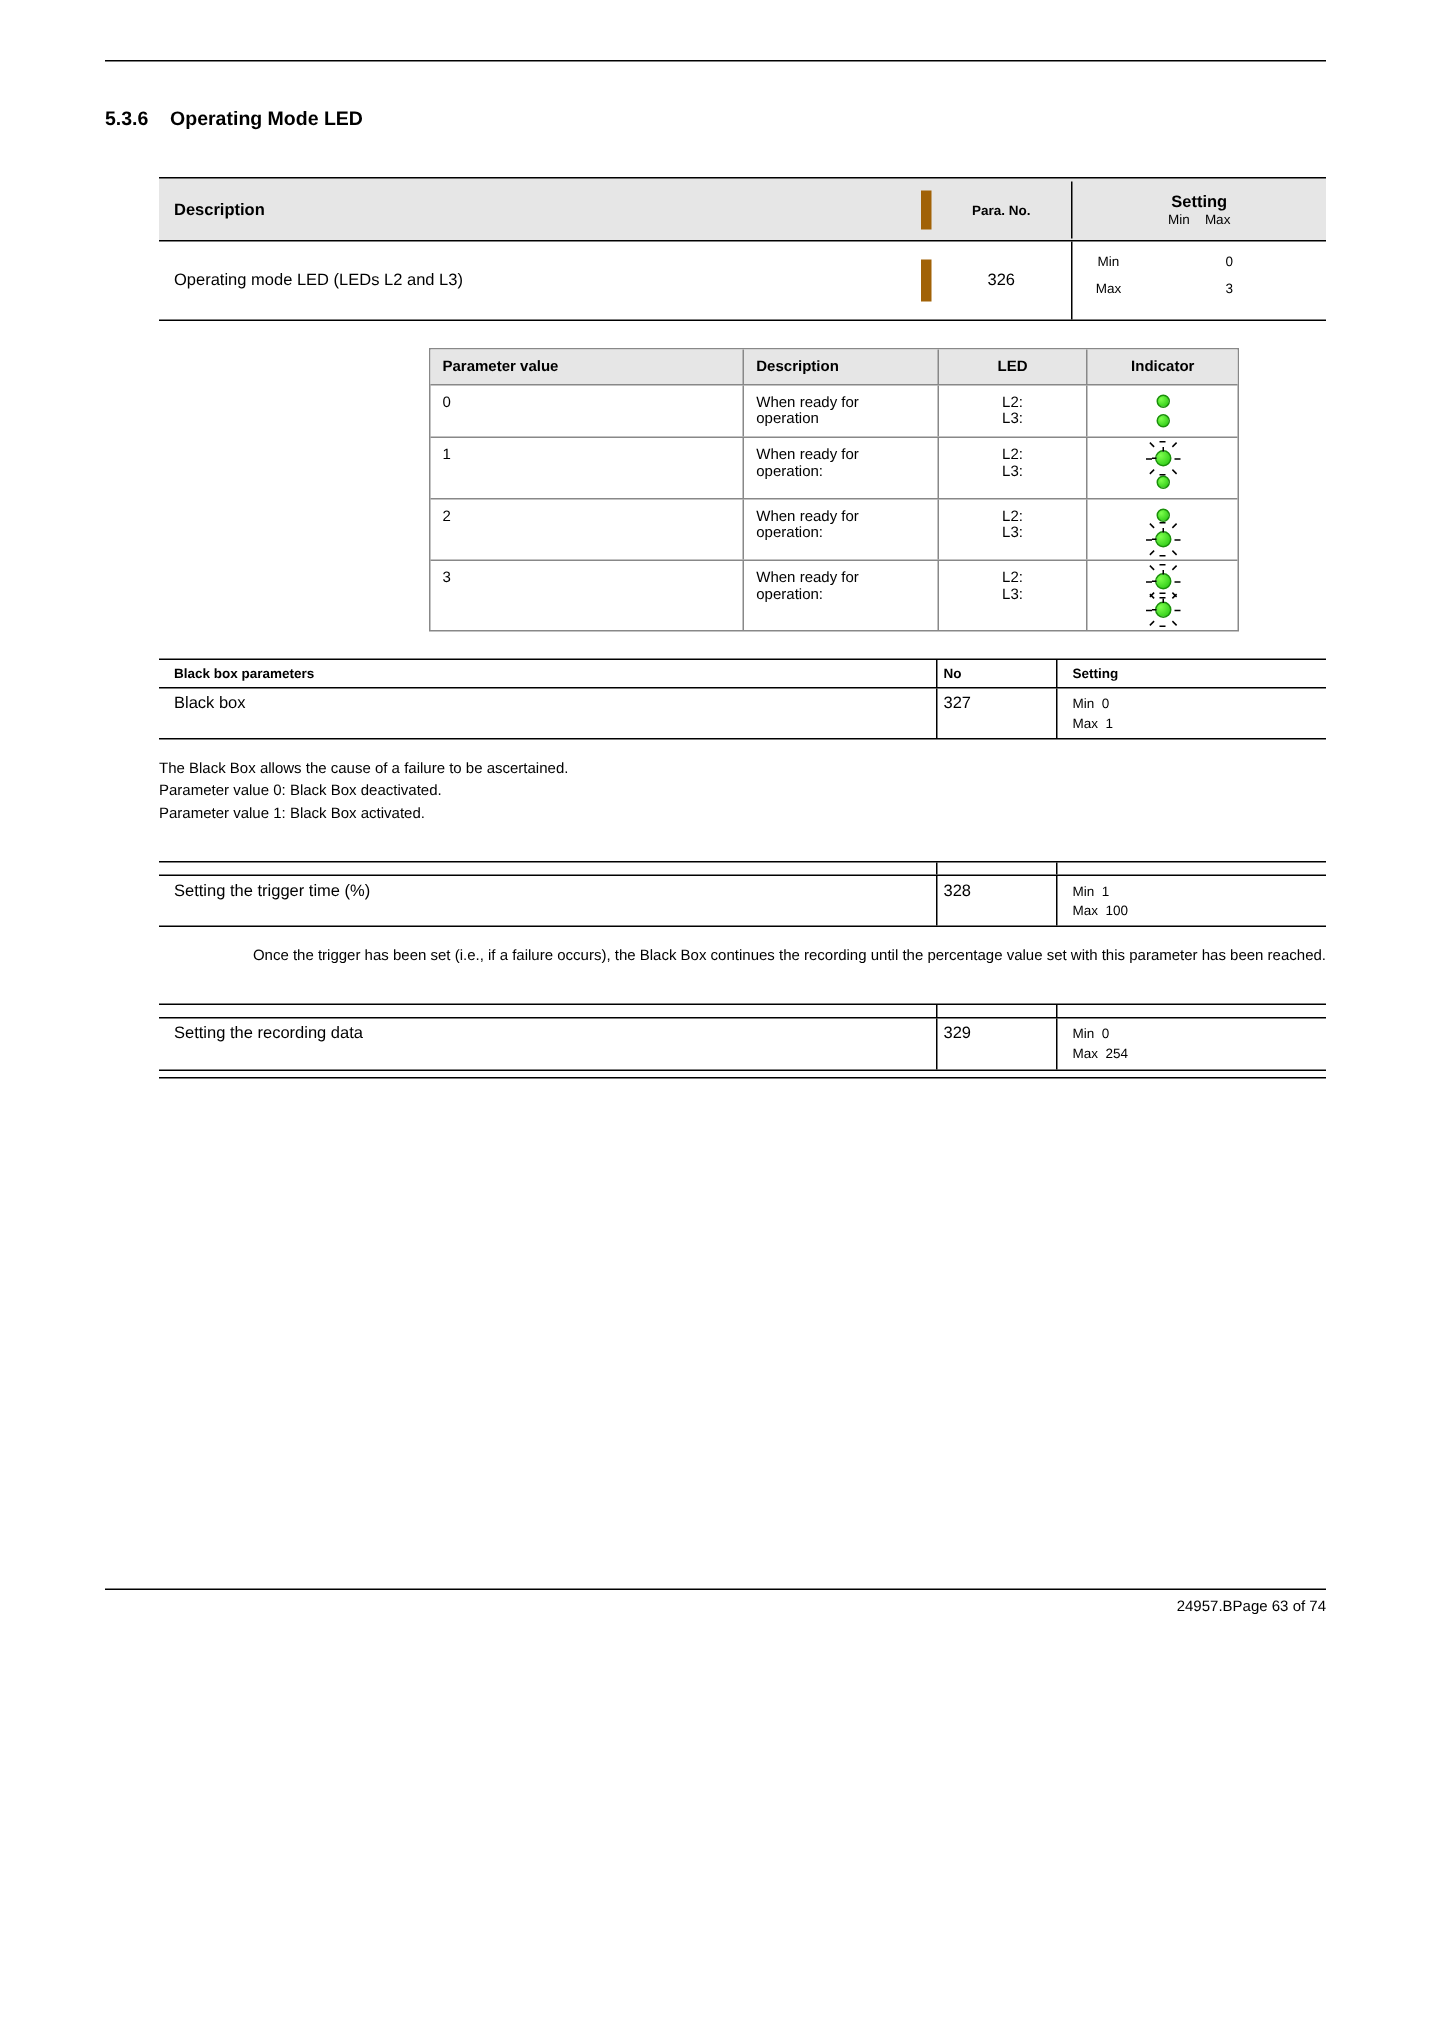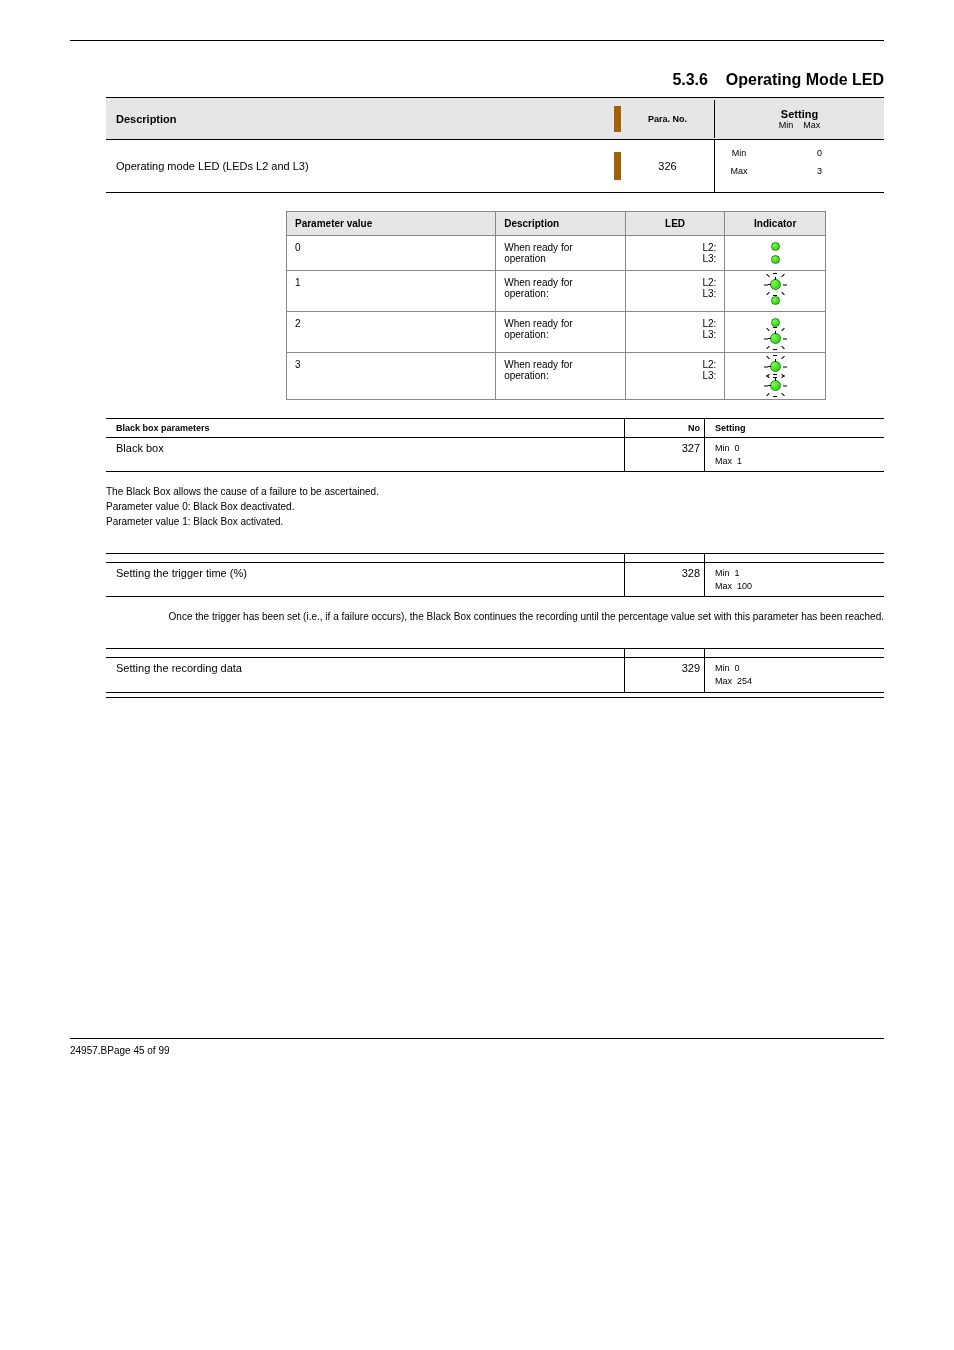--- a/index.html
+++ b/index.html
@@ -17,25 +17,24 @@
     padding: 0;
   }
   .page {
     padding: 40px 70px 40px 70px;
   }
   .top-rule {
     border-top: 1px solid #000;
     margin-bottom: 30px;
   }
   .section-heading {
-    font-size: 16px;
+    font-size: 13px;
     font-weight: bold;
     margin-top: 30px;
-    margin-bottom: 8px;
-    text-align: right;
+    margin-bottom: 32px;
   }
   .subsection-heading {
     font-size: 13px;
     font-weight: bold;
     margin-top: 16px;
     margin-bottom: 12px;
     margin-left: 0;
   }
   .content-indent {
     margin-left: 36px;
@@ -105,21 +104,21 @@
   .tbl2-cell {
     border-right: 1px solid #888;
     padding: 6px 8px;
     font-size: 10px;
   }
   .tbl2-cell:last-child {
     border-right: none;
   }
   .c1 { width: 210px; font-weight: normal; }
   .c2 { width: 130px; font-weight: normal; }
-  .c3 { width: 100px; text-align: right; }
+  .c3 { width: 100px; text-align: center; }
   .c4 { width: 100px; text-align: center; }
   .tbl2-row:first-child .tbl2-cell {
     font-weight: bold;
     text-align: left;
   }
   .tbl2-row:first-child .c3,
   .tbl2-row:first-child .c4 {
     text-align: center;
   }
   .led-wrap {
@@ -197,21 +196,21 @@
     border-top: 1px solid #000;
     border-bottom: 1px solid #000;
   }
   .p3-desc {
     flex: 1;
     padding: 4px 10px;
   }
   .p3-num {
     width: 80px;
     border-left: 1px solid #000;
-    text-align: right;
+    text-align: left;
     padding: 4px 4px;
   }
   .p3-set {
     width: 180px;
     border-left: 1px solid #000;
     padding: 4px 10px;
   }
   .para-3col .hdr .p3-desc,
   .para-3col .hdr .p3-num,
   .para-3col .hdr .p3-set {
@@ -221,21 +220,21 @@
   .mini-setting {
     font-size: 9px;
     line-height: 1.4;
   }
   .bottom-rule {
     border-top: 1px solid #000;
     margin-top: 340px;
   }
   .footer {
     display: flex;
-    justify-content: flex-start;
+    justify-content: flex-end;
     font-size: 10px;
     padding: 6px 0;
   }
 </style>
 </head>
 <body>
 
 <div class="page">
   <div class="top-rule"></div>
 
@@ -449,15 +448,15 @@
       </div>
     </div>
 
 
     <div style="border-top:1.5px solid #000; margin-top:4px;"></div>
   </div>
 
   <div class="bottom-rule"></div>
   <div class="footer">
     <span>24957.B</span>
-    <span>Page 45 of 99</span>
+    <span>Page 63 of 74</span>
   </div>
 </div>
 
 </body></html>

